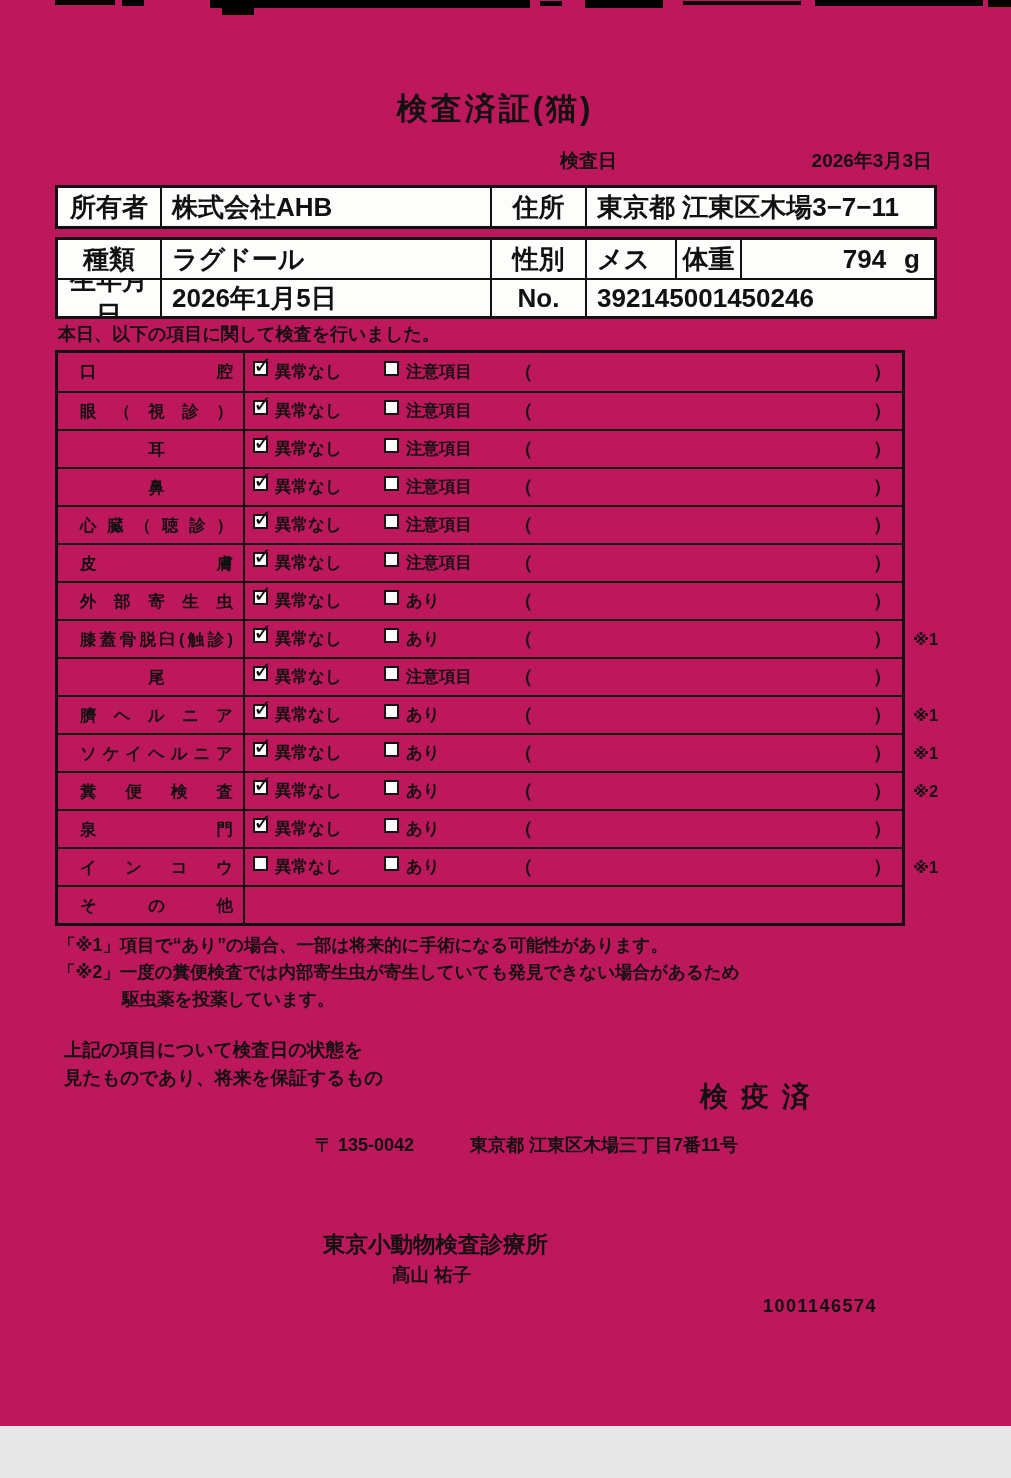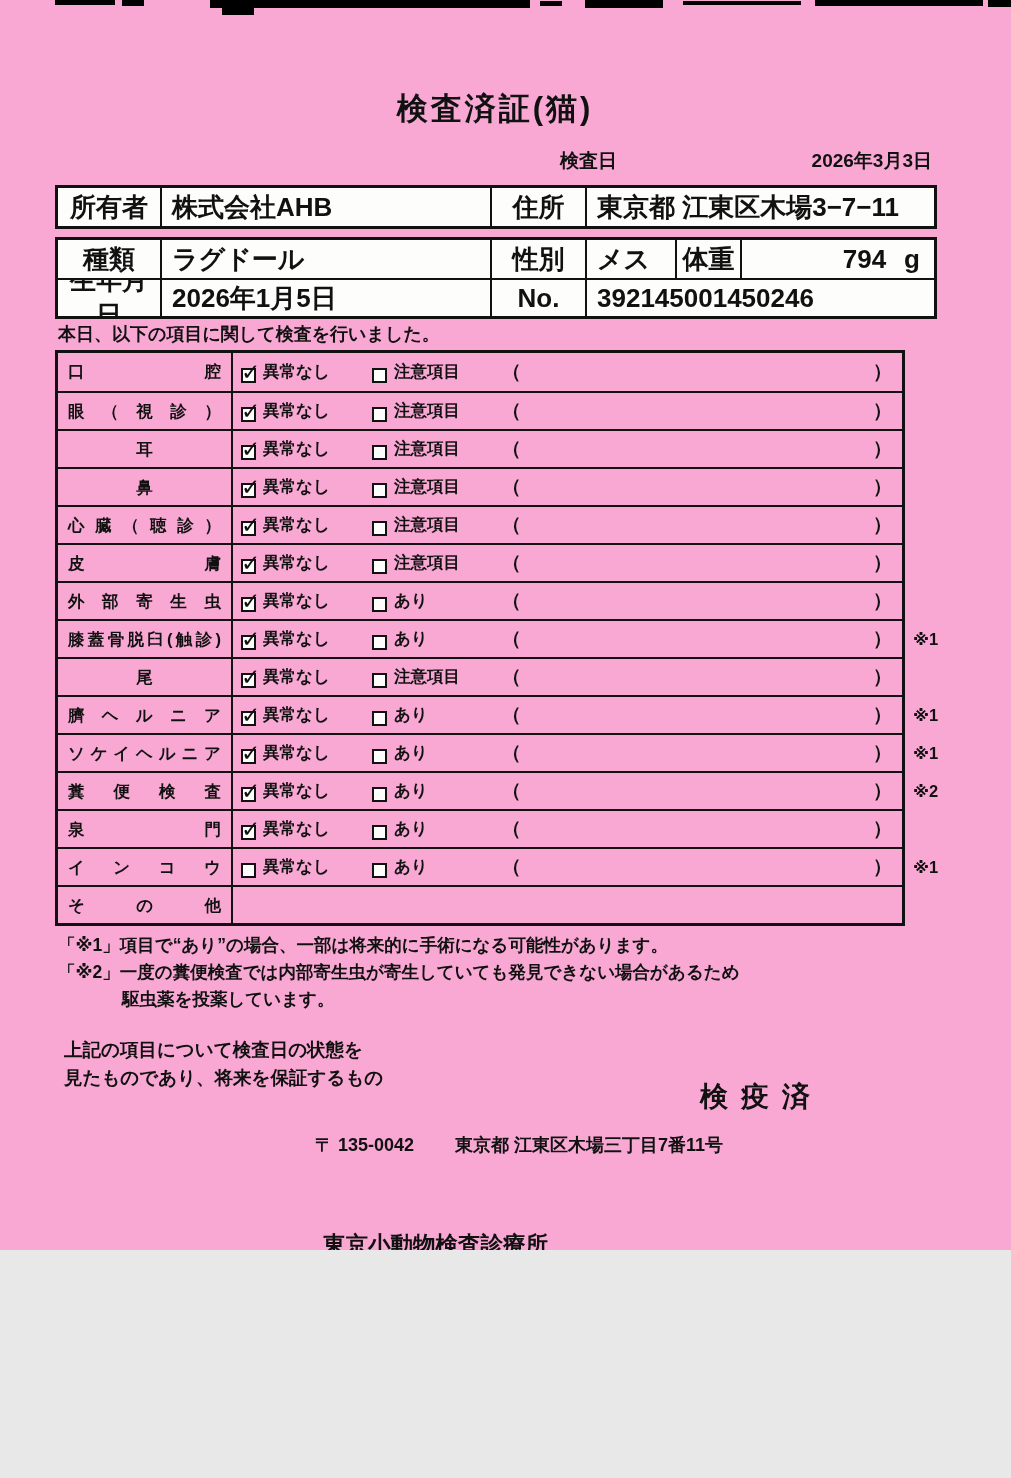--- a/index.html
+++ b/index.html
@@ -1,19 +1,19 @@
 <!DOCTYPE html>
 <html><head>
 <meta charset="utf-8">
 <style>
   * { margin:0; padding:0; box-sizing:border-box; }
   html,body { background:#e8e8e8; }
   body { font-family:"Liberation Sans","DejaVu Sans",sans-serif; color:#111; }
   .page {
-    position:relative; width:1011px; height:1250px; background:#f9a8d4;
+    position:relative; width:1011px; height:1426px; background:#be185d;
     margin:0 auto; overflow:hidden; font-weight:600;
   }
   .art { position:absolute; background:#000; }
 
   .title {
     position:absolute; top:88px; left:55px; width:880px;
     text-align:center; font-size:31px; font-weight:bold; letter-spacing:3px;
   }
   .date-row {
     position:absolute; top:148px; left:560px; width:372px;
@@ -33,51 +33,51 @@
   .w90  { width:90px;  flex:none; }
   .w65  { width:65px;  flex:none; }
   .flex1 { flex:1; }
   .info1 { top:185px; }
   .info2 { top:237px; }
   .weight-cell { justify-content:flex-end; padding-right:14px; gap:18px; }
 
   .intro { position:absolute; top:322px; left:58px; font-size:18px; }
 
   .exam-table { position:absolute; top:350px; left:55px; width:850px; border:3px solid #111; }
-  .exam-row { display:flex; height:38px; position:relative; }
+  .exam-row { display:flex; height:38px; position:relative;padding-left:12px; }
   .exam-row + .exam-row { border-top:2px solid #111; }
   .exam-item {
     width:175px; flex:none; border-right:2px solid #111;
     font-size:16.5px; padding:8px 10px 0;
     text-align:justify; text-align-last:justify;
   }
   .exam-item.center { text-align:center; text-align-last:center; }
   .exam-content { flex:1; display:flex; align-items:center; padding:0 10px 0 8px; }
-  .grp { display:flex; align-items:flex-end; flex:none; }
+  .grp { display:flex; align-items:flex-start; flex:none; }
   .grp-ok { width:131px; }
   .grp-alt { width:130px; }
   .checkbox { width:15px; height:15px; border:2px solid #111; position:relative; flex:none; background:#fdfdfc; }
   .checkbox.checked::after {
     content:"\2713"; position:absolute; left:-2px; top:-11px;
     font-size:23px; font-weight:bold; color:#111;
   }
   .chk-label { margin-left:7px; font-size:16.5px; white-space:nowrap; }
   .paren-open, .paren-close { font-size:19px; }
   .paren-close { margin-left:auto; }
   .row-mark { position:absolute; left:calc(100% + 11px); top:50%; transform:translateY(-50%); font-size:16.5px; white-space:nowrap; }
 
   .notes { position:absolute; top:932px; left:58px; font-size:17.5px; line-height:27px; }
   .notes .indent { padding-left:64px; }
 
   .disclaimer { position:absolute; top:1036px; left:64px; font-size:18.5px; line-height:27.5px; }
 
   .stamp { position:absolute; top:1078px; left:700px; font-size:28px; font-weight:bold; letter-spacing:13px; white-space:nowrap; }
 
   .postal { position:absolute; top:1133px; left:315px; font-size:18px; display:flex; gap:12px; white-space:nowrap; }
-  .postal .addr { margin-left:29px; }
+  .postal .addr { margin-left:44px; }
   .telfax { position:absolute; top:1183px; left:323px; font-size:17.5px; display:flex; gap:18px; white-space:nowrap; }
   .clinic { position:absolute; top:1229px; left:323px; font-size:22.5px; }
   .vet    { position:absolute; top:1262px; left:392px; font-size:18.5px; }
   .serial { position:absolute; top:1296px; left:763px; font-size:18px; letter-spacing:1.5px; }
 </style>
 </head>
 <body>
 
 <div class="page">
 

